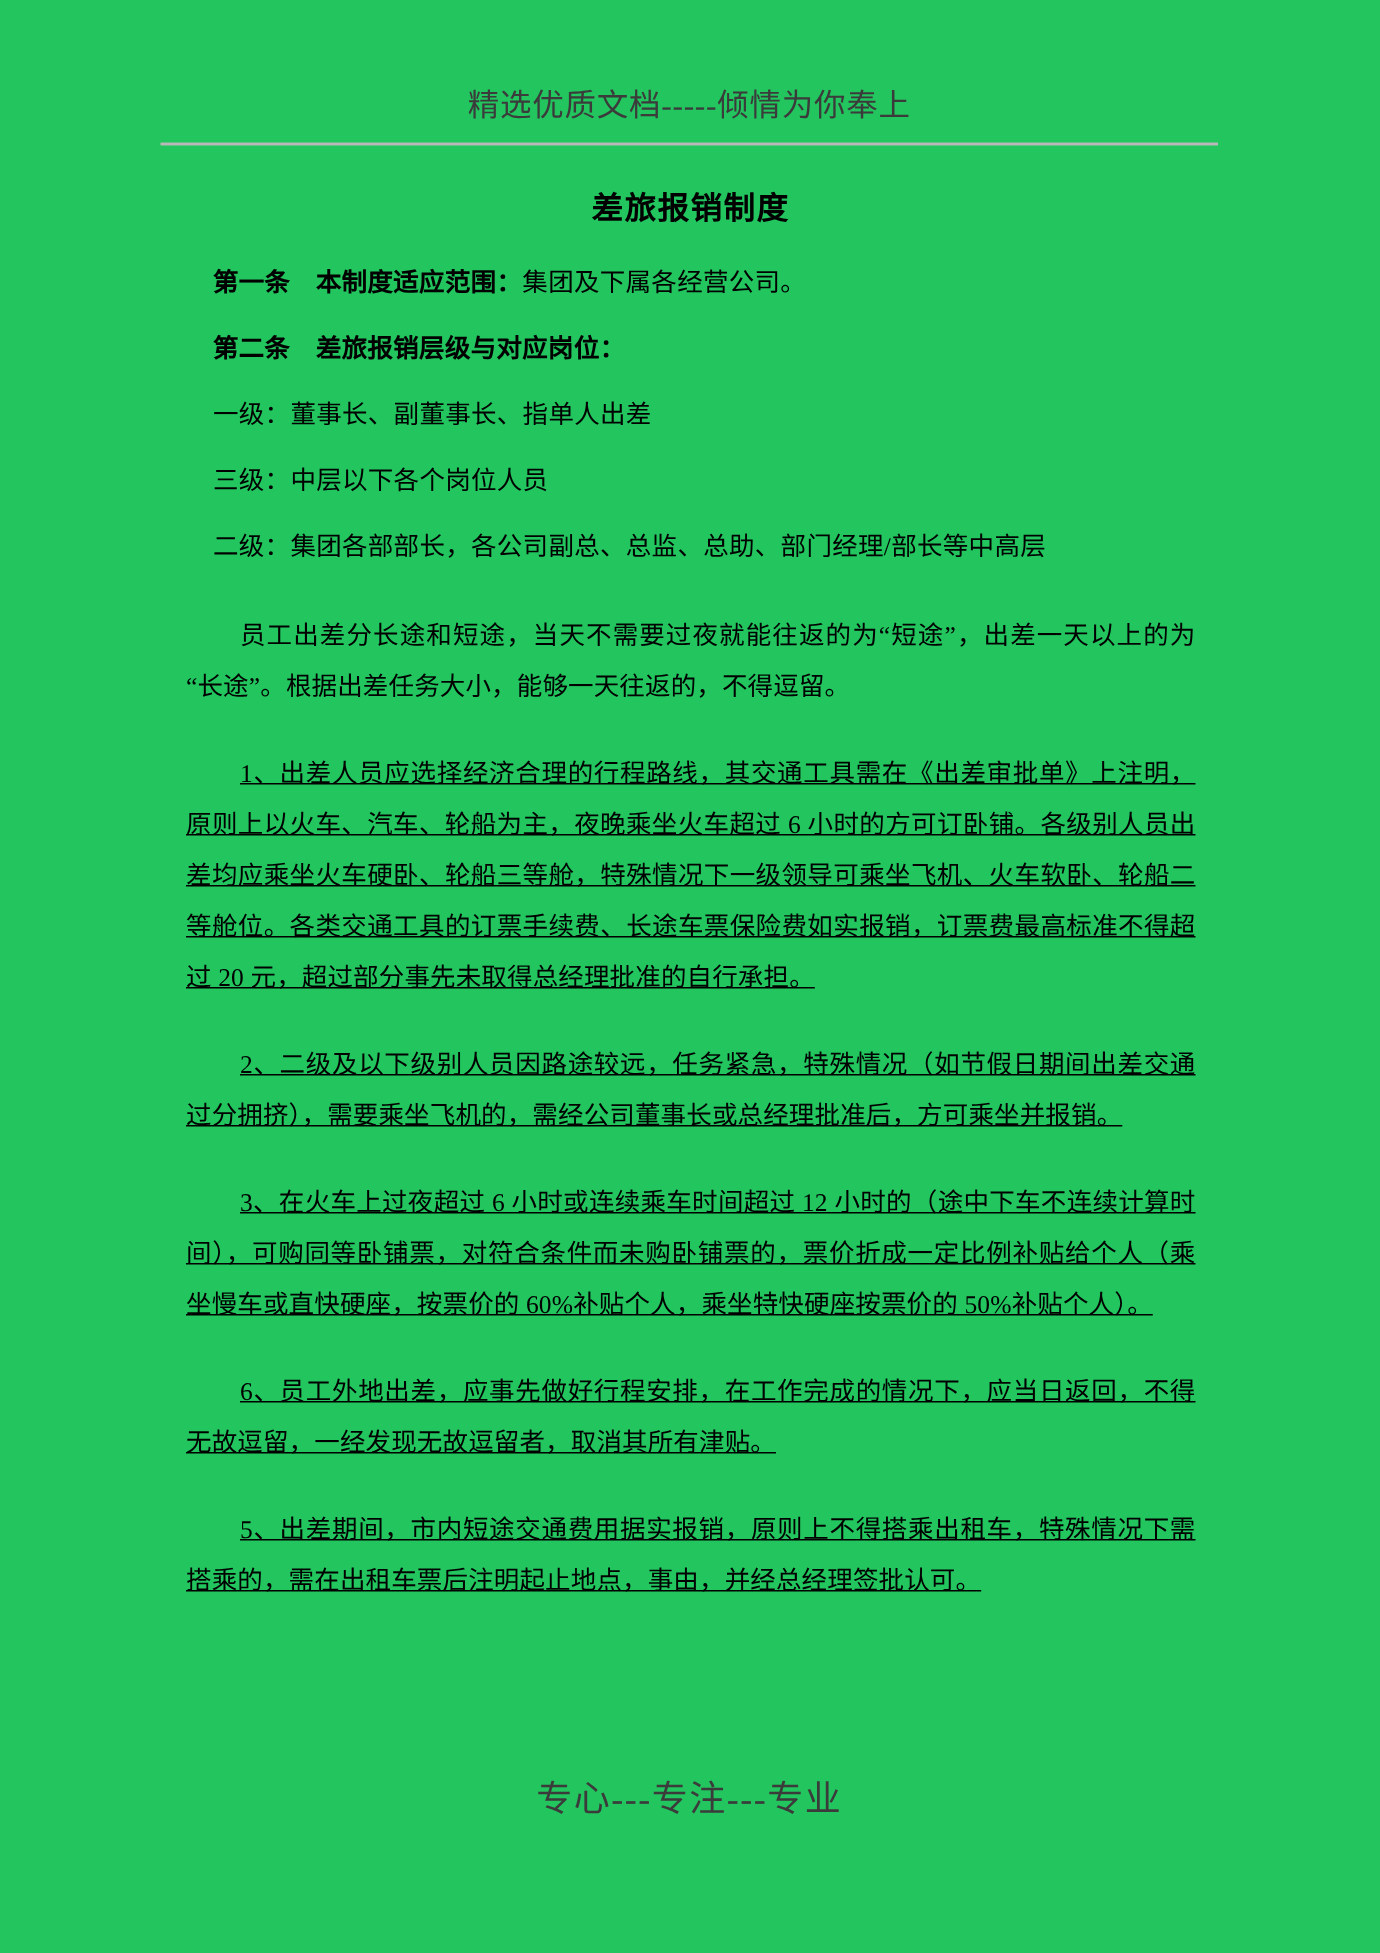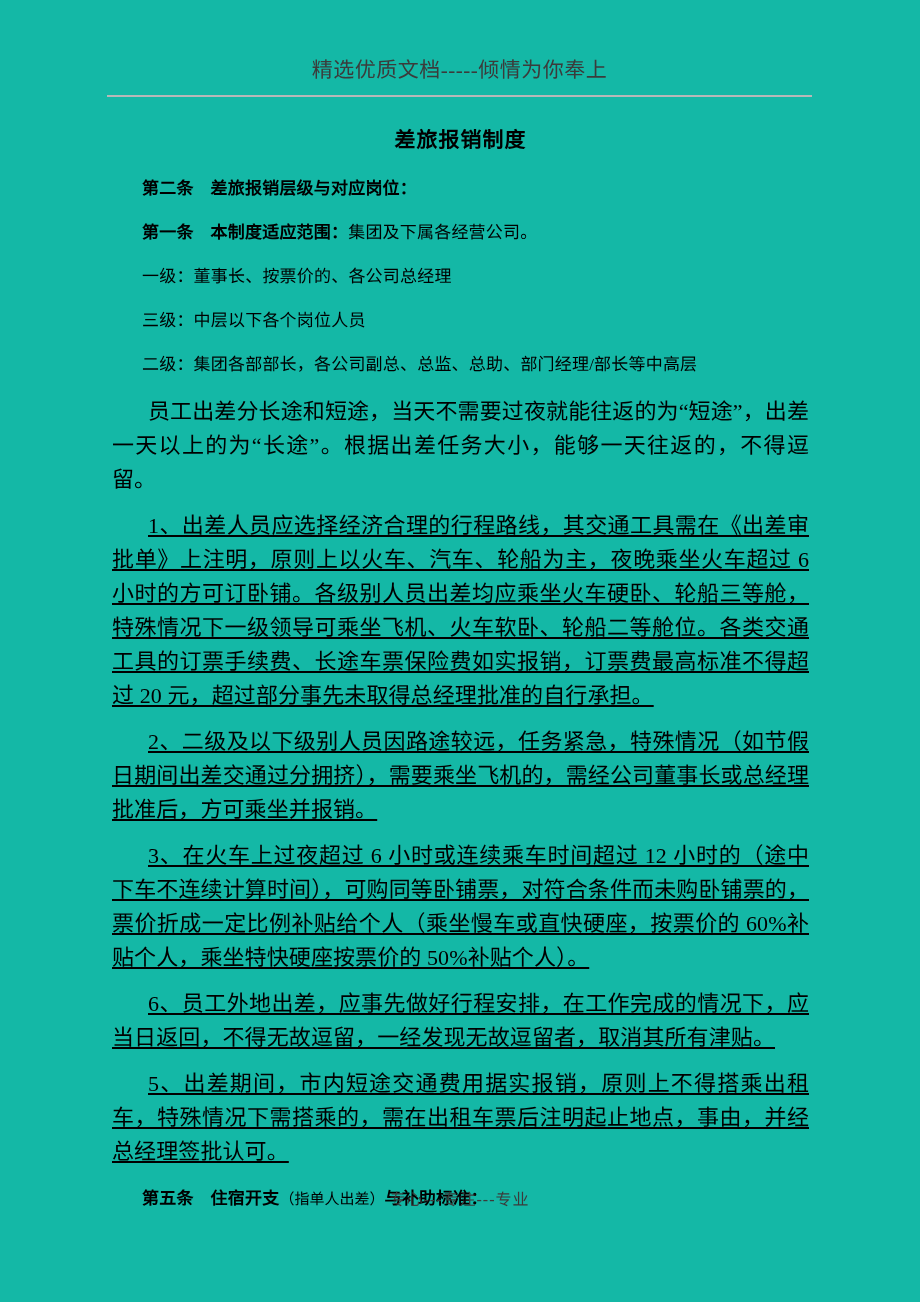--- a/index.html
+++ b/index.html
@@ -7,21 +7,21 @@
     margin: 0;
     padding: 0;
     background: #ffffff;
   }
 
   .page {
     position: relative;
     width: 920px;
     height: 1302px;
     margin: 0 auto;
-    background: #14b8a6;
+    background: #22c55e;
     font-family: "Liberation Serif", "DejaVu Serif", serif;
     color: #000000;
     overflow: hidden;
     box-sizing: border-box;
   }
 
   
   .page-header {
     position: absolute;
     top: 56px;
@@ -103,80 +103,79 @@
     font-size: 17px;
     line-height: 26px;
     margin: 0;
     padding: 9px 0 9px 0;
     text-indent: 34px;
     letter-spacing: 0.2px;
   }
 
   
   .para {
-    font-size: 22px;
+    font-size: 17px;
     line-height: 34px;
-    margin: 4px;
+    margin: 16px;
     padding: 4px 0 4px 0;
     text-indent: 36px;
     text-align: justify;
     text-justify: inter-ideograph;
     letter-spacing: 0.1px;
     word-break: break-all;
   }
 
   .para.numbered {
     text-indent: 36px;
     text-decoration: underline;
   }
 
   
   .page-footer {
     position: absolute;
     top: 1186px;
     left: 107px;
     width: 705px;
     text-align: center;
-    font-size: 16px;
+    font-size: 24px;
     line-height: 28px;
     color: #3b3b3b;
     letter-spacing: 1px;
     white-space: nowrap;
   }
 </style>
 </head>
 <body>
 
 <div class="page">
 
   <div class="page-header">精选优质文档-----倾情为你奉上</div>
 
   <div class="header-rule"></div>
 
   <div class="doc">
 
     <h1 class="doc-title">差旅报销制度</h1>
 
+    <p class="article"><span class="art-no">第一条</span><span class="art-gap"></span><span>本制度适应范围：</span><span class="art-plain">集团及下属各经营公司。</span></p>
+
     <p class="article"><span class="art-no">第二条</span><span class="art-gap"></span><span>差旅报销层级与对应岗位：</span></p>
 
-    <p class="article"><span class="art-no">第一条</span><span class="art-gap"></span><span>本制度适应范围：</span><span class="art-plain">集团及下属各经营公司。</span></p>
-
-    <p class="level-line">一级：董事长、按票价的、各公司总经理</p>
+    <p class="level-line">一级：董事长、副董事长、指单人出差</p>
     <p class="level-line">三级：中层以下各个岗位人员</p>
     <p class="level-line">二级：集团各部部长，各公司副总、总监、总助、部门经理/部长等中高层</p>
 
 
     <p class="para">员工出差分长途和短途，当天不需要过夜就能往返的为“短途”，出差一天以上的为“长途”。根据出差任务大小，能够一天往返的，不得逗留。</p>
 
 
     <p class="para numbered">1、出差人员应选择经济合理的行程路线，其交通工具需在《出差审批单》上注明，原则上以火车、汽车、轮船为主，夜晚乘坐火车超过 6 小时的方可订卧铺。各级别人员出差均应乘坐火车硬卧、轮船三等舱，特殊情况下一级领导可乘坐飞机、火车软卧、轮船二等舱位。各类交通工具的订票手续费、长途车票保险费如实报销，订票费最高标准不得超过 20 元，超过部分事先未取得总经理批准的自行承担。</p>
     <p class="para numbered">2、二级及以下级别人员因路途较远，任务紧急，特殊情况（如节假日期间出差交通过分拥挤），需要乘坐飞机的，需经公司董事长或总经理批准后，方可乘坐并报销。</p>
     <p class="para numbered">3、在火车上过夜超过 6 小时或连续乘车时间超过 12 小时的（途中下车不连续计算时间），可购同等卧铺票，对符合条件而未购卧铺票的，票价折成一定比例补贴给个人（乘坐慢车或直快硬座，按票价的 60%补贴个人，乘坐特快硬座按票价的 50%补贴个人）。</p>
     <p class="para numbered">6、员工外地出差，应事先做好行程安排，在工作完成的情况下，应当日返回，不得无故逗留，一经发现无故逗留者，取消其所有津贴。</p>
     <p class="para numbered">5、出差期间，市内短途交通费用据实报销，原则上不得搭乘出租车，特殊情况下需搭乘的，需在出租车票后注明起止地点，事由，并经总经理签批认可。</p>
 
-    <p class="article"><span class="art-no">第五条</span><span class="art-gap"></span><span>住宿开支</span><span class="art-small">（指单人出差）</span><span>与补助标准：</span></p>
 
   </div>
 
   <div class="page-footer">专心---专注---专业</div>
 
 </div>
 
 </body></html>

